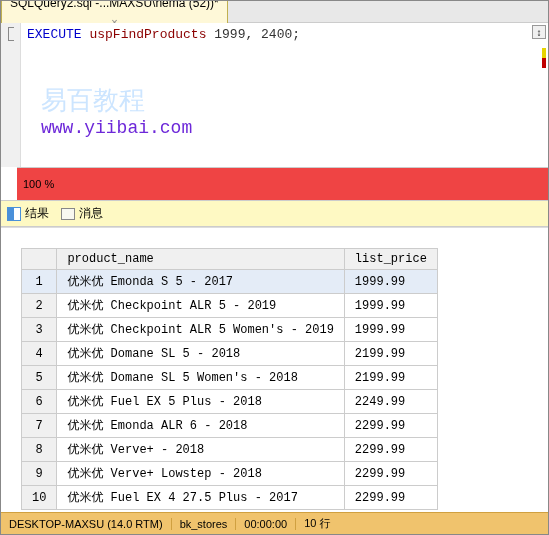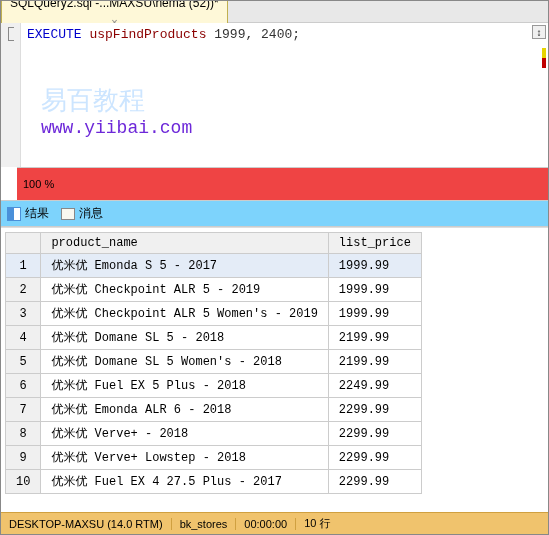--- a/index.html
+++ b/index.html
@@ -110,21 +110,21 @@
 .zoom {
   background: #ef4444;
   border-top: 1px solid #ccc;
   padding: 10px 6px;
   font-size: 11px;
   margin-left: 16px;
 }
 .result-tabs {
   display: flex;
   align-items: center;
-  background: #7dd3fc;
+  background: #fef9c3;
   border-top: 1px solid #ccc;
   border-bottom: 1px solid #ccc;
   padding: 4px 6px;
   gap: 12px;
 }
 .result-tabs .rtab {
   display: flex;
   align-items: center;
   gap: 4px;
   font-size: 12px;
@@ -144,21 +144,21 @@
   background: #f8f8f0;
 }
 .results-pane {
   flex: 1;
   overflow: auto;
   background: #fff;
   border-top: 1px solid #ddd;
 }
 table {
   border-collapse: collapse;
-  margin: 4px;
+  margin: 20px;
 }
 th, td {
   border: 1px solid #ccc;
   padding: 3px 10px;
   text-align: left;
   font-size: 12px;
   font-family: "Courier New", "Microsoft YaHei", monospace;
 }
 th {
   background: #f0f0f0;

